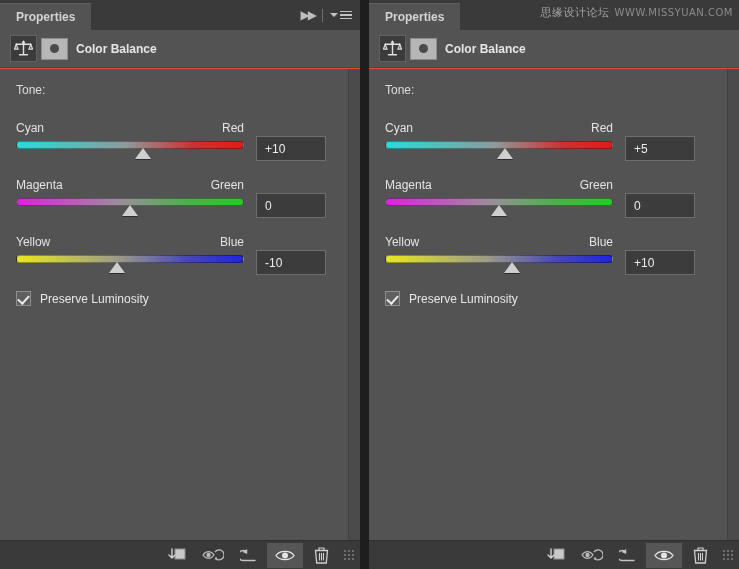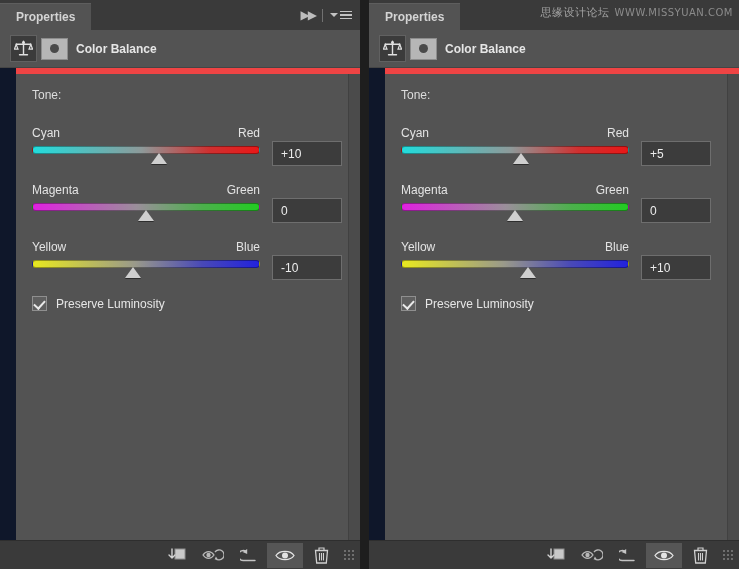--- a/index.html
+++ b/index.html
@@ -7,21 +7,21 @@
     width: 739px; height: 569px;
     background: #2a2a2a;
     font-family: "Liberation Sans", sans-serif;
     overflow: hidden;
   }
   .stage { position: relative; width: 739px; height: 569px; display: flex; }
 
   .panel {
     position: relative;
     height: 569px;
-    background: #0f172a;
+    background: #fef9c3;
     display: flex;
     flex-direction: column;
   }
   .panel-left  { width: 360px; }
   .panel-gap   { width: 9px; height: 569px; background: #1e1e1e; }
   .panel-right { width: 370px; }
 
   
   .tabbar {
     position: relative;
@@ -94,23 +94,22 @@
     width: 9px; height: 9px; border-radius: 50%; background: #4a4a4a;
   }
   .adj-title {
     color: #e6e6e6; font-size: 12px; font-weight: bold; margin-left: 4px;
   }
 
   
   .panel-body {
     flex: 1; position: relative;
     background: #535353;
-    border-top: 6px solid #ef4444;
+    border-top: 1px solid #ef4444;
     padding: 14px 0 0 0;
-    margin-left: 16px;
   }
   .scroll-groove {
     position: absolute; top: 0; right: 0; width: 12px; height: 100%;
     background: #4b4b4b; border-left: 1px solid #414141;
   }
   .inner { padding: 0 14px 0 16px; }
 
   
   .tone-row { display: flex; align-items: center; gap: 10px; margin-bottom: 21px; }
   .tone-label { color: #dcdcdc; font-size: 12px; }

